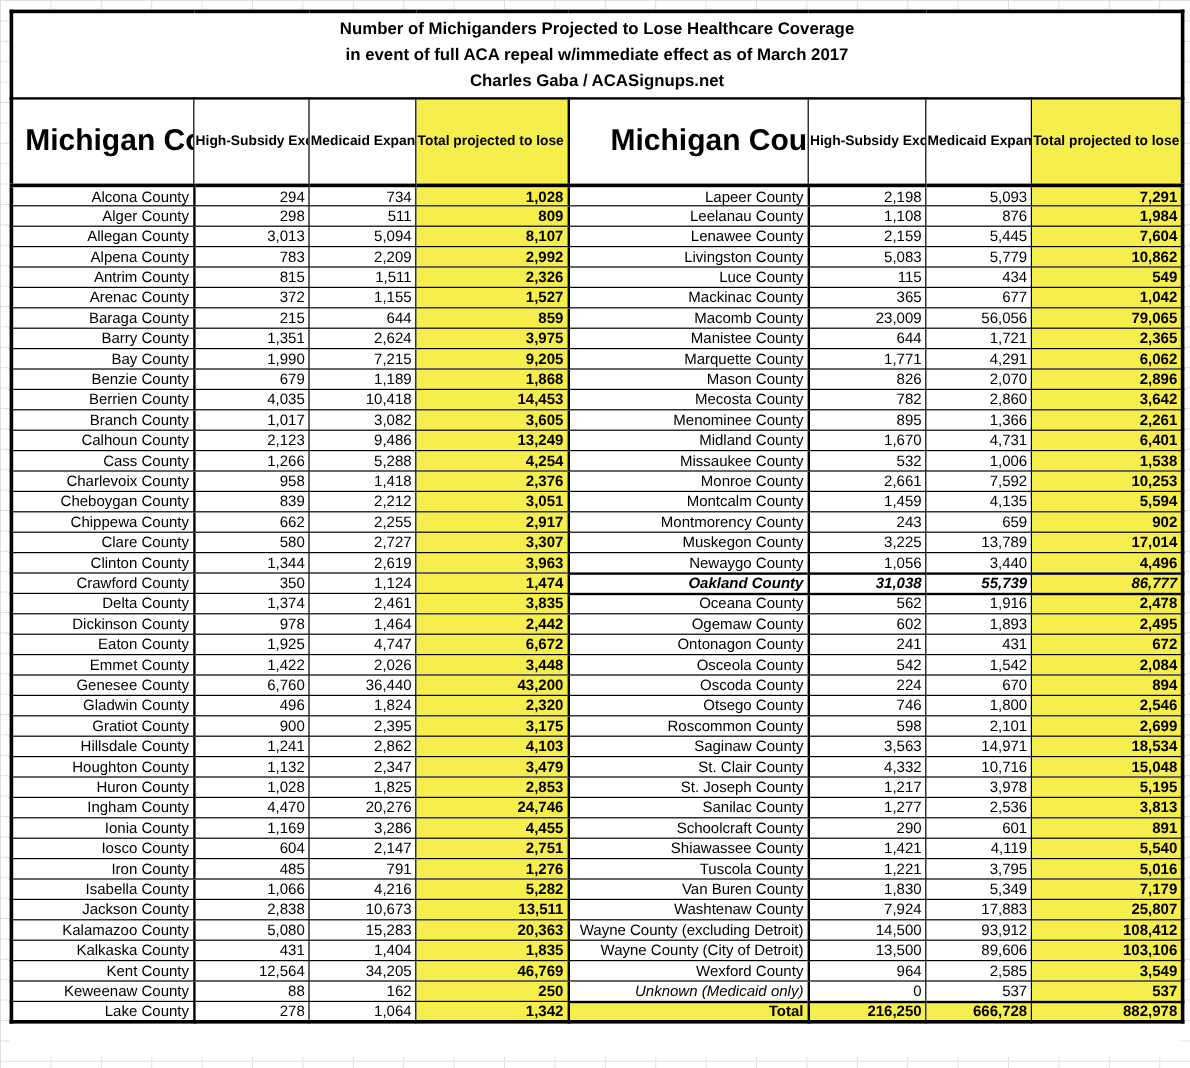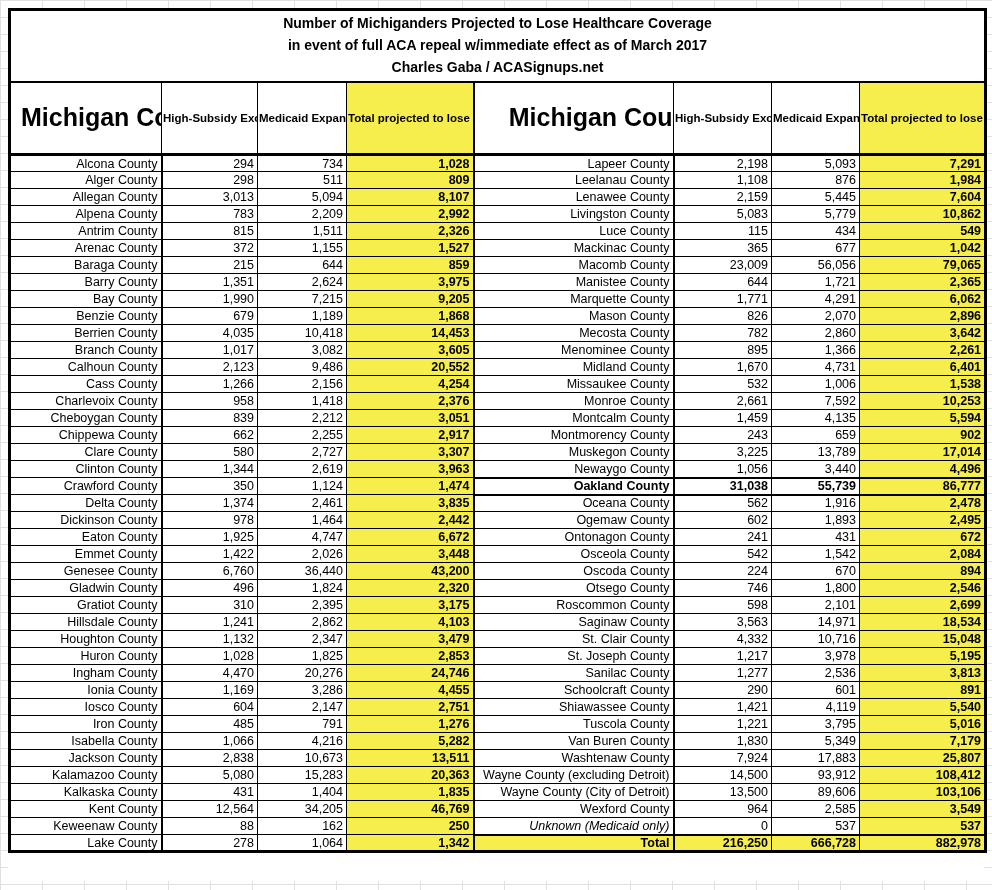--- a/index.html
+++ b/index.html
@@ -56,21 +56,21 @@
   tr.data-row { height: 17px; }
   tr.data-row td {
     font-size: 12.5px;
     vertical-align: middle;
     padding: 0 3px 0 1px;
   }
   td.cname { text-align: right; border-right: 2px solid #000; padding-right: 4px; }
   td.num   { text-align: right; }
   td.tot   { font-weight: bold; }
   td.italic { font-style: italic; }
-  td.bold-row { font-weight: bold; border-top: 2px solid #000; border-bottom: 2px solid #000; }
+  td.bold-row { font-weight: bold; border-top: 2px solid #000; border-bottom: 2px solid #000; font-style: italic; }
   td.total-row { font-weight: bold; border-top: 2px solid #000; }
   td.divider-left { border-left: 2px solid #000; }
 </style>
 </head>
 <body>
 
 <div class="sheet">
   <table class="coverage">
     <colgroup>
       <col style="width:152px">
@@ -218,30 +218,30 @@
           <td class="num yellow tot">3,605</td>
           <td class="cname divider-left">Menominee County</td>
           <td class="num">895</td>
           <td class="num">1,366</td>
           <td class="num yellow tot">2,261</td>
         </tr>
         <tr class="data-row">
           <td class="cname">Calhoun County</td>
           <td class="num">2,123</td>
           <td class="num">9,486</td>
-          <td class="num yellow tot">20,552</td>
+          <td class="num yellow tot">13,249</td>
           <td class="cname divider-left">Midland County</td>
           <td class="num">1,670</td>
           <td class="num">4,731</td>
           <td class="num yellow tot">6,401</td>
         </tr>
         <tr class="data-row">
           <td class="cname">Cass County</td>
           <td class="num">1,266</td>
-          <td class="num">2,156</td>
+          <td class="num">5,288</td>
           <td class="num yellow tot">4,254</td>
           <td class="cname divider-left">Missaukee County</td>
           <td class="num">532</td>
           <td class="num">1,006</td>
           <td class="num yellow tot">1,538</td>
         </tr>
         <tr class="data-row">
           <td class="cname">Charlevoix County</td>
           <td class="num">958</td>
           <td class="num">1,418</td>
@@ -356,21 +356,21 @@
           <td class="num">496</td>
           <td class="num">1,824</td>
           <td class="num yellow tot">2,320</td>
           <td class="cname divider-left">Otsego County</td>
           <td class="num">746</td>
           <td class="num">1,800</td>
           <td class="num yellow tot">2,546</td>
         </tr>
         <tr class="data-row">
           <td class="cname">Gratiot County</td>
-          <td class="num">310</td>
+          <td class="num">900</td>
           <td class="num">2,395</td>
           <td class="num yellow tot">3,175</td>
           <td class="cname divider-left">Roscommon County</td>
           <td class="num">598</td>
           <td class="num">2,101</td>
           <td class="num yellow tot">2,699</td>
         </tr>
         <tr class="data-row">
           <td class="cname">Hillsdale County</td>
           <td class="num">1,241</td>

